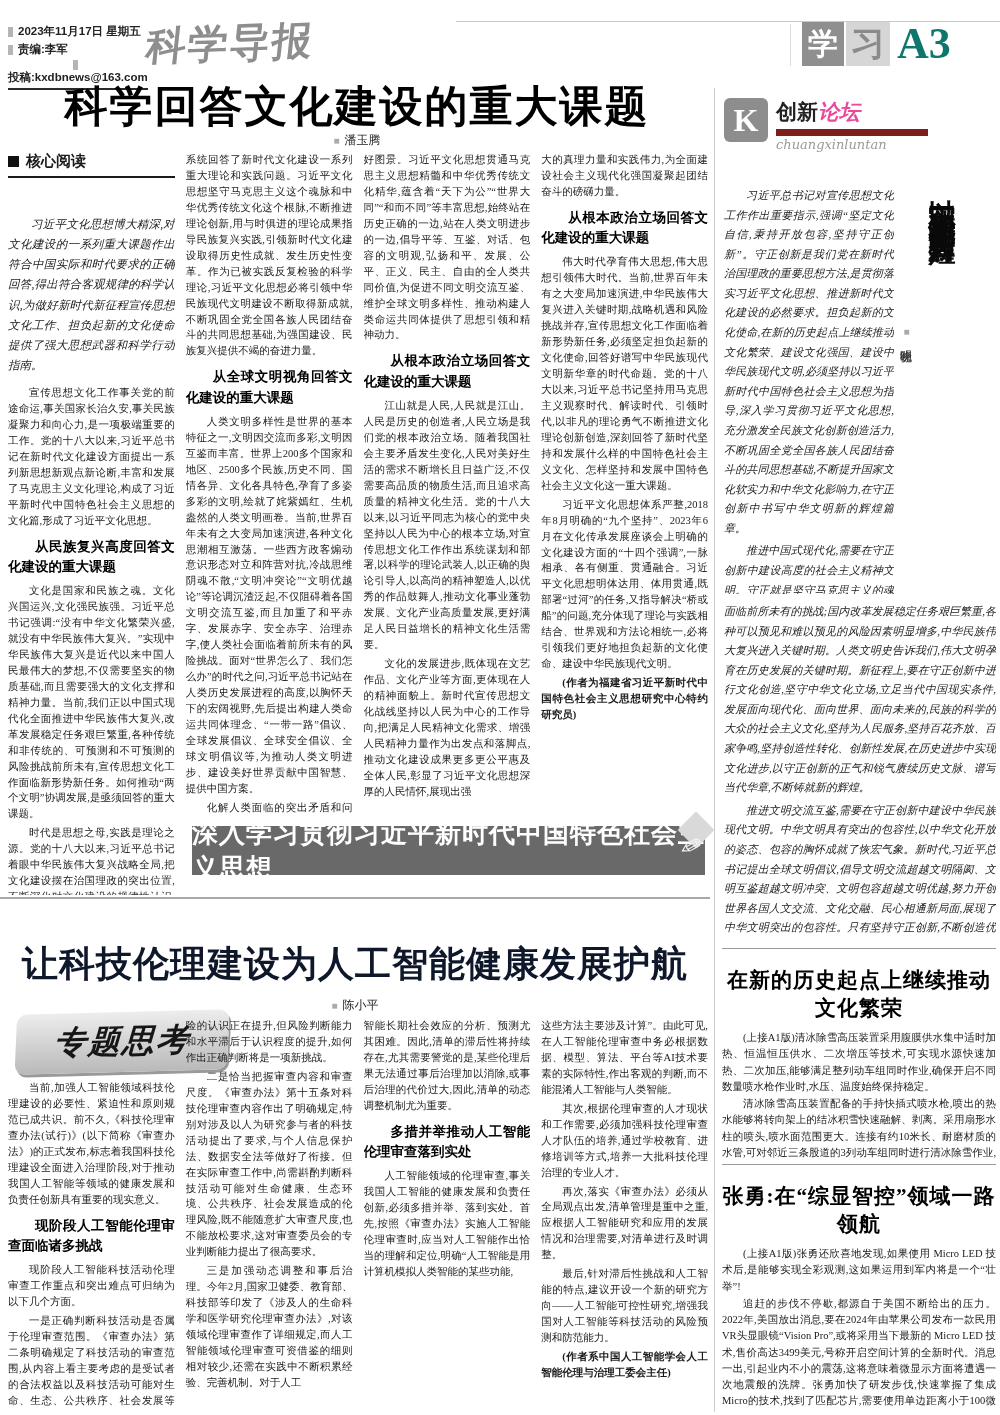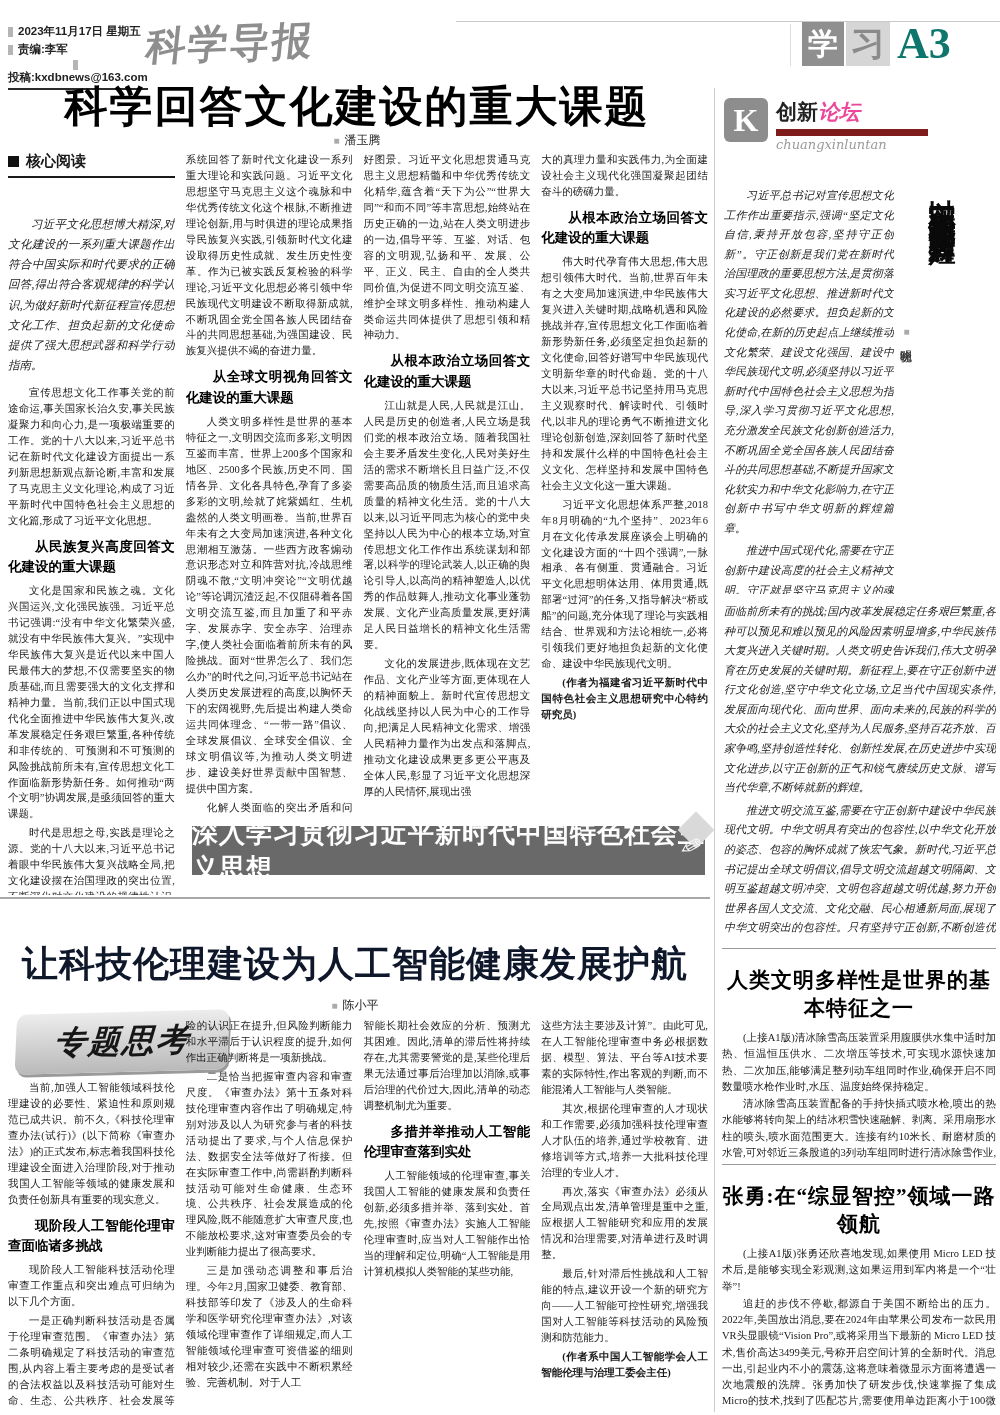--- a/index.html
+++ b/index.html
@@ -233,21 +233,21 @@
   <div class="essay essay-bottom">
       <div>
         <p class="para cont">面临前所未有的挑战;国内改革发展稳定任务艰巨繁重,各种可以预见和难以预见的风险因素明显增多,中华民族伟大复兴进入关键时期。人类文明史告诉我们,伟大文明孕育在历史发展的关键时期。新征程上,要在守正创新中进行文化创造,坚守中华文化立场,立足当代中国现实条件,发展面向现代化、面向世界、面向未来的,民族的科学的大众的社会主义文化,坚持为人民服务,坚持百花齐放、百家争鸣,坚持创造性转化、创新性发展,在历史进步中实现文化进步,以守正创新的正气和锐气赓续历史文脉、谱写当代华章,不断铸就新的辉煌。</p>
         <p class="para">推进文明交流互鉴,需要在守正创新中建设中华民族现代文明。中华文明具有突出的包容性,以中华文化开放的姿态、包容的胸怀成就了恢宏气象。新时代,习近平总书记提出全球文明倡议,倡导文明交流超越文明隔阂、文明互鉴超越文明冲突、文明包容超越文明优越,努力开创世界各国人文交流、文化交融、民心相通新局面,展现了中华文明突出的包容性。只有坚持守正创新,不断创造优秀文化成果,增强中华文化的感召力影响力,才能在世界文化激荡中站稳脚跟,在守正创新的前提下进行文明交流互鉴。开展文明对话,倡导尊重、平等相待,美人之美、美美与共,开放包容、互学互鉴,与时俱进、创新发展,不断夯实共建人类命运共同体的人文基础。</p>
       </div>
     </div>
 
   <div class="side-rule sr1"></div>
 
   <div class="news news1">
-    <h2>人类文明多样性是世界的基本特征之一</h2>
+    <h2>在新的历史起点上继续推动文化繁荣</h2>
     <div class="news-text">
         <p class="para">(上接A1版)清冰除雪高压装置采用腹膜供水集中适时加热、恒温恒压供水、二次增压等技术,可实现水源快速加热、二次加压,能够满足整列动车组同时作业,确保开启不同数量喷水枪作业时,水压、温度始终保持稳定。</p>
         <p class="para">清冰除雪高压装置配备的手持快插式喷水枪,喷出的热水能够将转向架上的结冰积雪快速融解、剥离。采用扇形水柱的喷头,喷水面范围更大。连接有约10米长、耐磨材质的水管,可对邻近三条股道的3列动车组同时进行清冰除雪作业,平均每列动车组仅用时40分钟。</p>
       </div>
 
   </div>
 
   <div class="side-rule sr2"></div>
 
   <div class="news news2">

